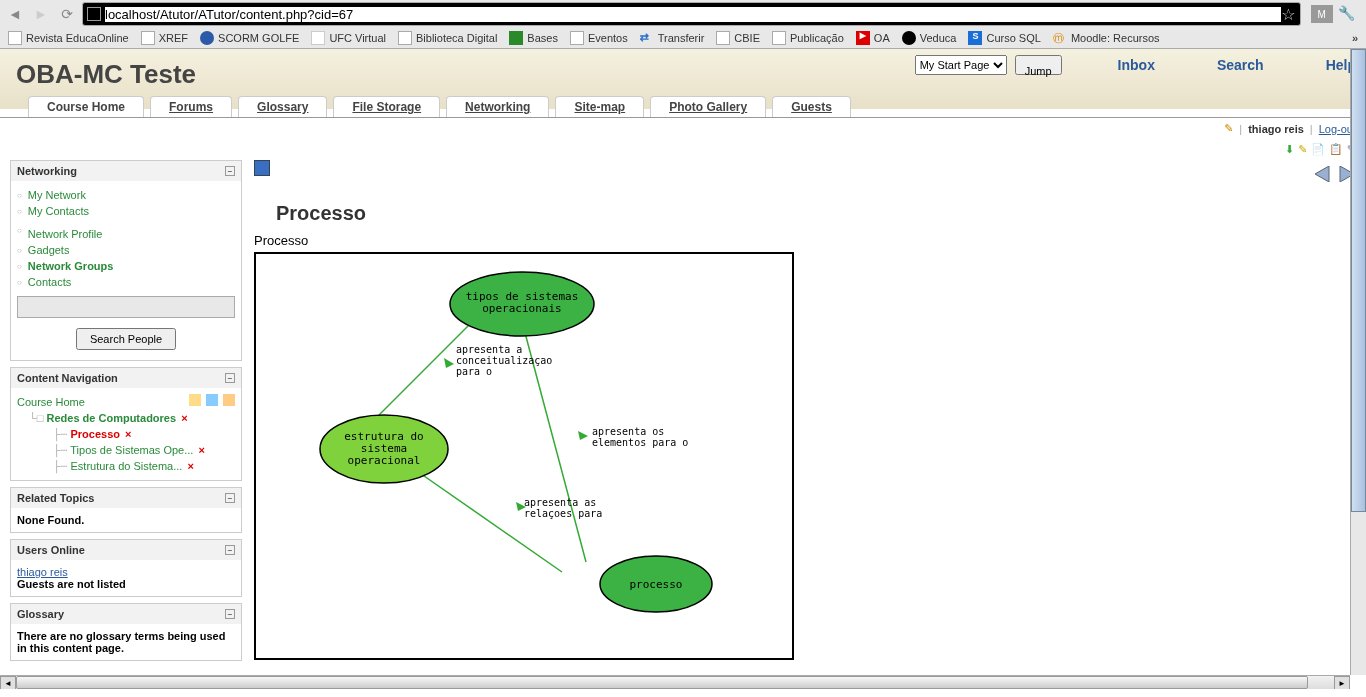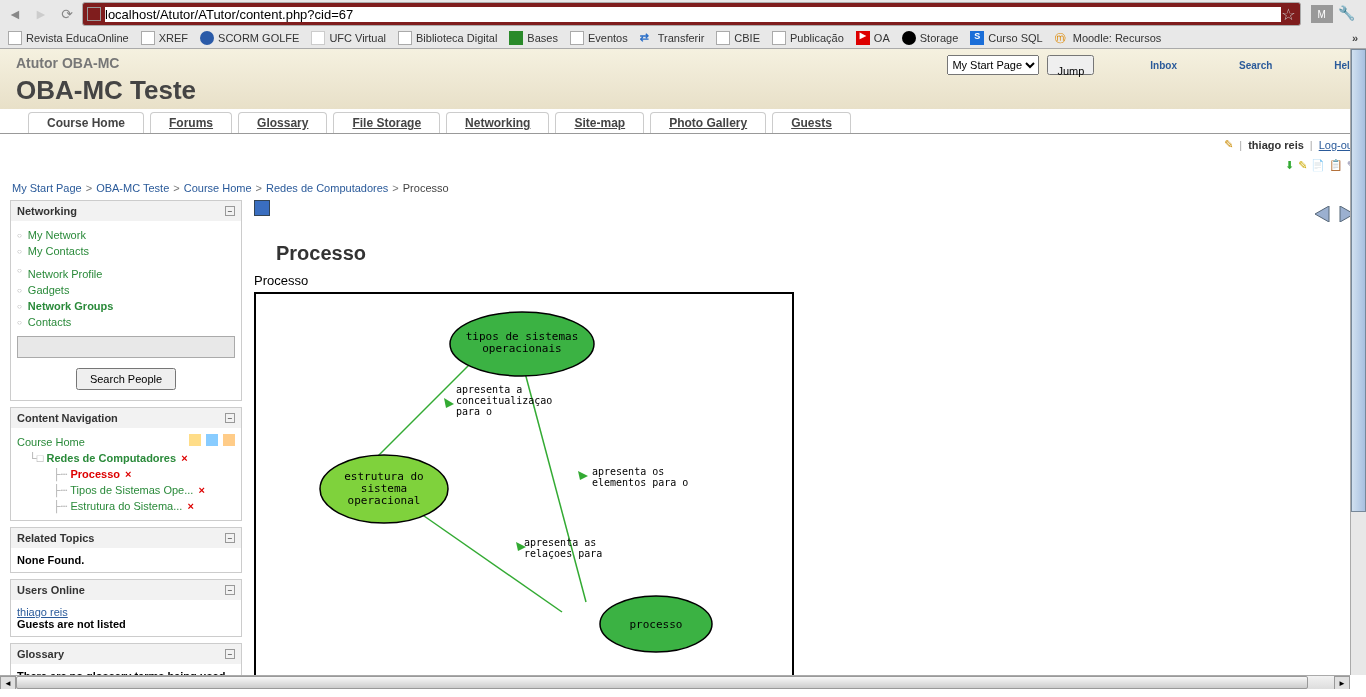--- a/index.html
+++ b/index.html
@@ -2,21 +2,21 @@
 <html><head>
 <meta charset="utf-8">
 <style>
 * { box-sizing: border-box; margin: 0; padding: 0; }
 body { font-family: Verdana, Arial, sans-serif; font-size: 11px; background: #fff; width: 1366px; height: 697px; overflow: hidden; }
 
 
 .browser-chrome { background: #e8e8e8; border-bottom: 1px solid #aaa; }
 .url-row { display: flex; align-items: center; padding: 2px 4px; gap: 4px; }
 .nav-btn { width: 22px; height: 22px; display: inline-flex; align-items: center; justify-content: center; color: #888; background: transparent; border: none; border-radius: 3px; cursor: pointer; font-size: 14px; }
-.url-bar { flex: 1; background: #7f1d1d; border: 1px solid #aaa; border-radius: 3px; height: 24px; display: flex; align-items: center; padding: 0 4px; }
+.url-bar { flex: 1; background: #000000; border: 1px solid #aaa; border-radius: 3px; height: 24px; display: flex; align-items: center; padding: 0 4px; }
 .url-bar .page-icon { width: 14px; height: 14px; border: 1px solid #999; margin-right: 4px; }
 .url-bar input { flex: 1; border: none; outline: none; font-size: 13px; font-family: Arial; }
 .url-star { color: #ccc; font-size: 16px; }
 .right-icons { display: flex; gap: 6px; padding: 0 6px; }
 .gmail-icon { width: 22px; height: 18px; background: #999; color: #fff; font-size: 10px; display: flex; align-items: center; justify-content: center; }
 .wrench-icon { color: #666; font-size: 14px; }
 
 .bookmarks-row { display: flex; align-items: center; padding: 3px 8px; gap: 12px; font-size: 11px; color: #333; }
 .bookmark-item { display: flex; align-items: center; gap: 4px; cursor: pointer; white-space: nowrap; }
 .bm-icon { width: 14px; height: 14px; display: inline-block; }
@@ -34,21 +34,21 @@
 
 .app-bg { background: linear-gradient(#f5f1e0, #e8e0c8 60px, #fff 60px); position: relative; height: 640px; overflow: hidden; }
 .app-header { padding: 6px 16px 0 16px; position: relative; }
 .app-brand { color: #777; font-size: 14px; font-weight: bold; }
 .app-title { color: #444; font-size: 26px; font-weight: bold; margin: 4px 0 6px 0; }
 
 .top-right { position: absolute; right: 10px; top: 6px; display: flex; align-items: center; gap: 8px; }
 .start-select { font-size: 11px; height: 20px; }
 .jump-btn { font-size: 11px; height: 16px; padding: 8px 8px; }
 .top-links { display: flex; gap: 14px; }
-.top-links a { color: #2a5a9a; font-weight: bold; font-size: 10px; text-decoration: none; padding-left: 48px; }
+.top-links a { color: #2a5a9a; font-weight: bold; font-size: 14px; text-decoration: none; padding-left: 48px; }
 
 .main-tabs { display: flex; margin-left: 12px; gap: 6px; }
 .main-tab { background: #fff; border: 1px solid #ccc; border-bottom: none; padding: 3px 18px; border-radius: 4px 4px 0 0; font-size: 12px; font-weight: bold; color: #444; cursor: pointer; text-decoration: underline; }
 .main-tab.active { text-decoration: none; }
 
 .sub-bar { background: #fff; border-top: 1px solid #999; display: flex; justify-content: flex-end; align-items: center; padding: 4px 10px; gap: 6px; }
 .pencil-icon { color: #ca8a00; }
 .sub-bar .user { font-weight: bold; color: #333; }
 .sub-bar .divider { color: #aaa; }
 .sub-bar a { color: #2a5a9a; font-size: 11px; }
@@ -155,21 +155,21 @@
       <div class="bookmark-item">
         <span class="bm-icon bm-page"></span>
         <span>Publicação</span>
       </div>
       <div class="bookmark-item">
         <span class="bm-icon bm-oa">▶</span>
         <span>OA</span>
       </div>
       <div class="bookmark-item">
         <span class="bm-icon bm-veduca"></span>
-        <span>Storage</span>
+        <span>Veduca</span>
       </div>
       <div class="bookmark-item">
         <span class="bm-icon bm-sql">S</span>
         <span>Curso SQL</span>
       </div>
       <div class="bookmark-item">
         <span class="bm-icon bm-moodle">ⓜ</span>
         <span>Moodle: Recursos</span>
       </div>
       <span class="bm-more">»</span>
@@ -182,21 +182,20 @@
       <select class="start-select">
         <option>My Start Page</option>
       </select>
       <button class="jump-btn">Jump</button>
       <div class="top-links">
         <a href="#">Inbox</a>
         <a href="#">Search</a>
         <a href="#">Help</a>
       </div>
     </div>
-    <div class="app-brand">Atutor OBA-MC</div>
     <div class="app-title">OBA-MC Teste</div>
     <div class="main-tabs" id="main-tabs">
         <div class="main-tab active">Course Home</div>
         <div class="main-tab">Forums</div>
         <div class="main-tab">Glossary</div>
         <div class="main-tab">File Storage</div>
         <div class="main-tab">Networking</div>
         <div class="main-tab">Site-map</div>
         <div class="main-tab">Photo Gallery</div>
         <div class="main-tab">Guests</div>
@@ -212,21 +211,20 @@
   </div>
 
   <div class="action-icons">
     <span style="color:#3a3">⬇</span>
     <span style="color:#ca0">✎</span>
     <span style="color:#a60">📄</span>
     <span style="color:#a60">📋</span>
     <span style="color:#88a">✎</span>
   </div>
 
-  <div class="breadcrumbs" id="breadcrumbs"><a href="#">My Start Page</a><span class="sep">&gt;</span><a href="#">OBA-MC Teste</a><span class="sep">&gt;</span><a href="#">Course Home</a><span class="sep">&gt;</span><a href="#">Redes de Computadores</a><span class="sep">&gt;</span><span>Processo</span></div>
 
   <div class="content-wrap">
     <div class="sidebar">
 
       <div class="panel">
         <div class="panel-header">
             <span>Networking</span>
             <span class="panel-toggle">−</span>
           </div>
         <div class="panel-body">

